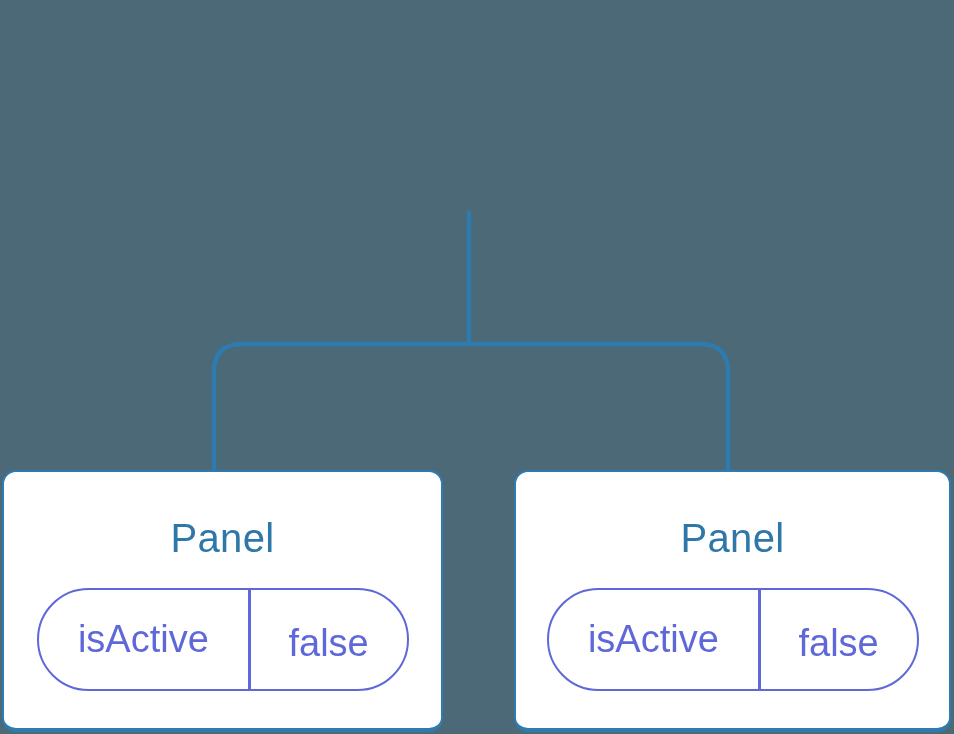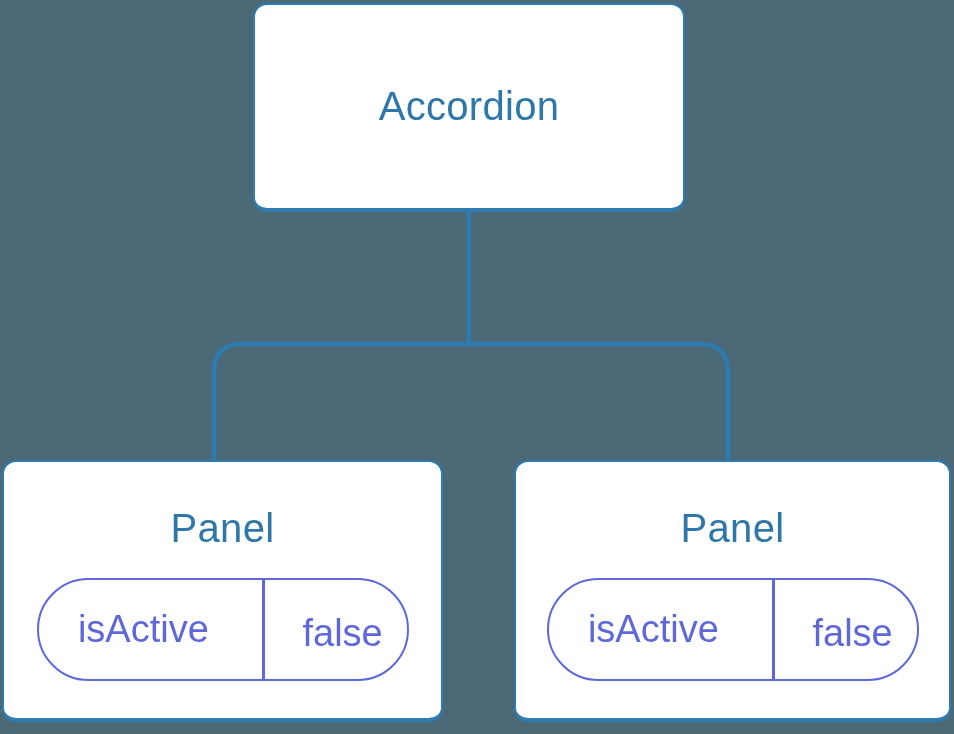--- a/index.html
+++ b/index.html
@@ -47,21 +47,21 @@
     align-items: center;
     justify-content: center;
   }
   .node-title {
     color: var(--node-text, #2e77a8);
     font-size: 40px;
     font-weight: 500;
     letter-spacing: 0.3px;
   }
   .node-panel {
-    top: 460px;
+    top: 470px;
     width: 441px;
     height: 262px;
   }
   .panel-left  { left: 2px; }
   .panel-right { left: 514px; width: 437px; }
   .node-panel .node-title {
     position: absolute;
     top: 44px;
     left: 0;
     width: 100%;
@@ -75,21 +75,20 @@
     width: 372px;
     height: 103px;
     box-sizing: border-box;
     border: 2.5px solid var(--state-accent, #5e68d8);
     border-radius: 52px;
     display: flex;
     align-items: stretch;
     color: var(--state-accent, #5e68d8);
     font-size: 38px;
     background: var(--node-fill, #ffffff);
-    gap: 14px;
   }
   .state-key {
     flex: 0 0 57%;
     display: flex;
     align-items: center;
     justify-content: center;
   }
   .state-divider {
     flex: 0 0 2.5px;
     background: var(--state-accent, #5e68d8);
@@ -105,23 +104,20 @@
 </head>
 <body>
 
 <div class="stage">
 
   <svg class="connectors" viewBox="0 0 954 734" xmlns="http://www.w3.org/2000/svg" aria-hidden="true">
     <path class="cpath" d="M469 211 L469 346"></path>
     <path class="cpath" d="M214 478 L214 372 Q214 344 242 344 L700 344 Q728 344 728 372 L728 478"></path>
   </svg>
 
-  <div class="node node-root">
-    <div class="node-title">Accordion</div>
-  </div>
 
   <div class="node node-panel panel-left">
     <div class="node-title">Panel</div>
     <div class="state-pill">
       <div class="state-key">isActive</div>
       <div class="state-divider"></div>
       <div class="state-value">false</div>
     </div>
   </div>
 

